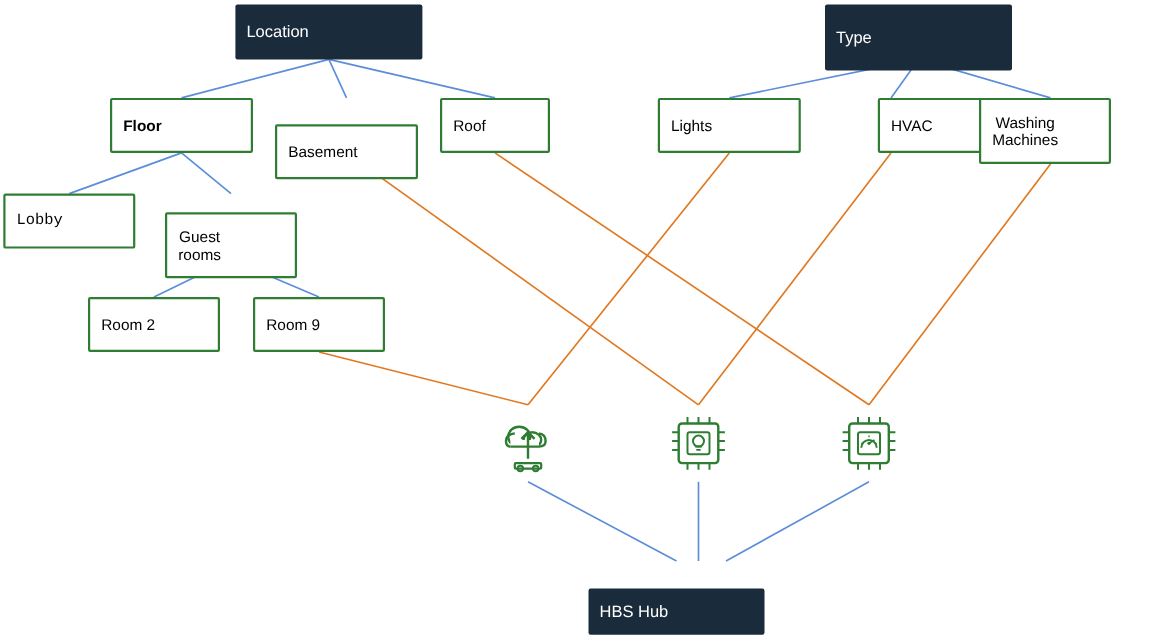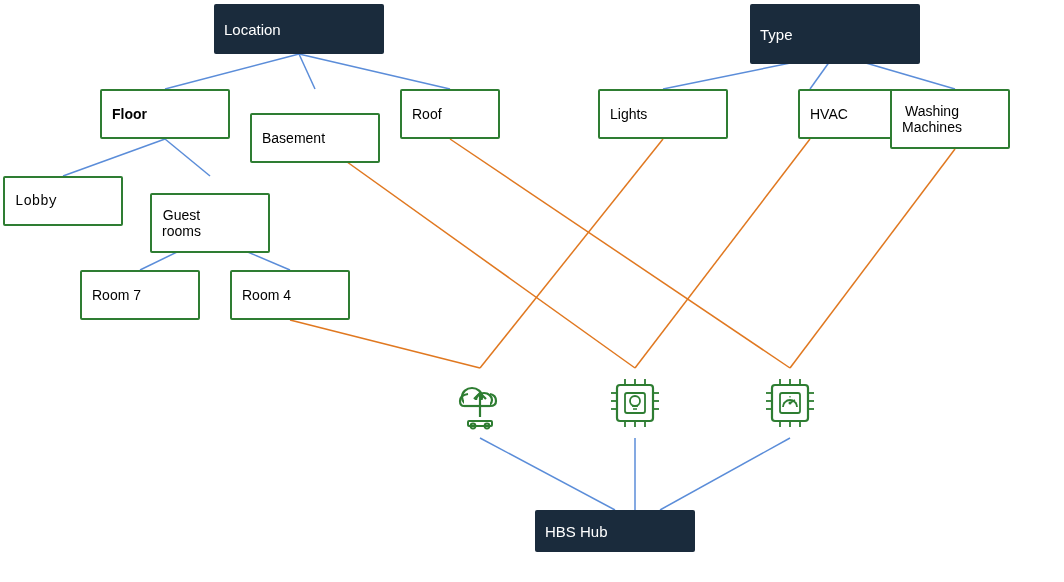--- a/index.html
+++ b/index.html
@@ -137,25 +137,25 @@
   <div class="node" style="left:3px; top:176px; width:120px; height:50px;font-family:Liberation Mono, monospace;">
     <span>Lobby</span>
   </div>
 
   <div class="node" style="left:150px; top:176px; width:120px; height:60px; white-space:pre-line;margin-top:17px;">
     <span>Guest
 rooms</span>
   </div>
 
   <div class="node" style="left:80px; top:270px; width:120px; height:50px;">
-    <span>Room 7</span>
+    <span>Room 2</span>
   </div>
 
   <div class="node" style="left:230px; top:270px; width:120px; height:50px;">
-    <span>Room 4</span>
+    <span>Room 9</span>
   </div>
 
   <div class="icon-box" style="left:445px; top:368px;">
     <svg viewBox="0 0 60 60" fill="none" xmlns="http://www.w3.org/2000/svg">
 
       <ellipse cx="22" cy="24" rx="10" ry="9" stroke="#2e7d32" stroke-width="2.2" fill="none"></ellipse>
       <ellipse cx="34" cy="27" rx="8" ry="7" stroke="#2e7d32" stroke-width="2.2" fill="none"></ellipse>
       <rect x="14" y="27" width="26" height="12" fill="white"></rect>
       <line x1="14" y1="33" x2="40" y2="33" stroke="white" stroke-width="3"></line>
 
@@ -227,17 +227,17 @@
       <line x1="20" y1="6" x2="20" y2="12" stroke="#2e7d32" stroke-width="1.8"></line>
       <line x1="30" y1="6" x2="30" y2="12" stroke="#2e7d32" stroke-width="1.8"></line>
       <line x1="40" y1="6" x2="40" y2="12" stroke="#2e7d32" stroke-width="1.8"></line>
 
       <line x1="20" y1="48" x2="20" y2="54" stroke="#2e7d32" stroke-width="1.8"></line>
       <line x1="30" y1="48" x2="30" y2="54" stroke="#2e7d32" stroke-width="1.8"></line>
       <line x1="40" y1="48" x2="40" y2="54" stroke="#2e7d32" stroke-width="1.8"></line>
     </svg>
   </div>
 
-  <div class="node dark" style="left:535px; top:510px; width:160px; height:42px;">
+  <div class="node dark" style="left:535px; top:535px; width:160px; height:42px;">
     <span>HBS Hub</span>
   </div>
 
 </div>
 
 </body></html>

